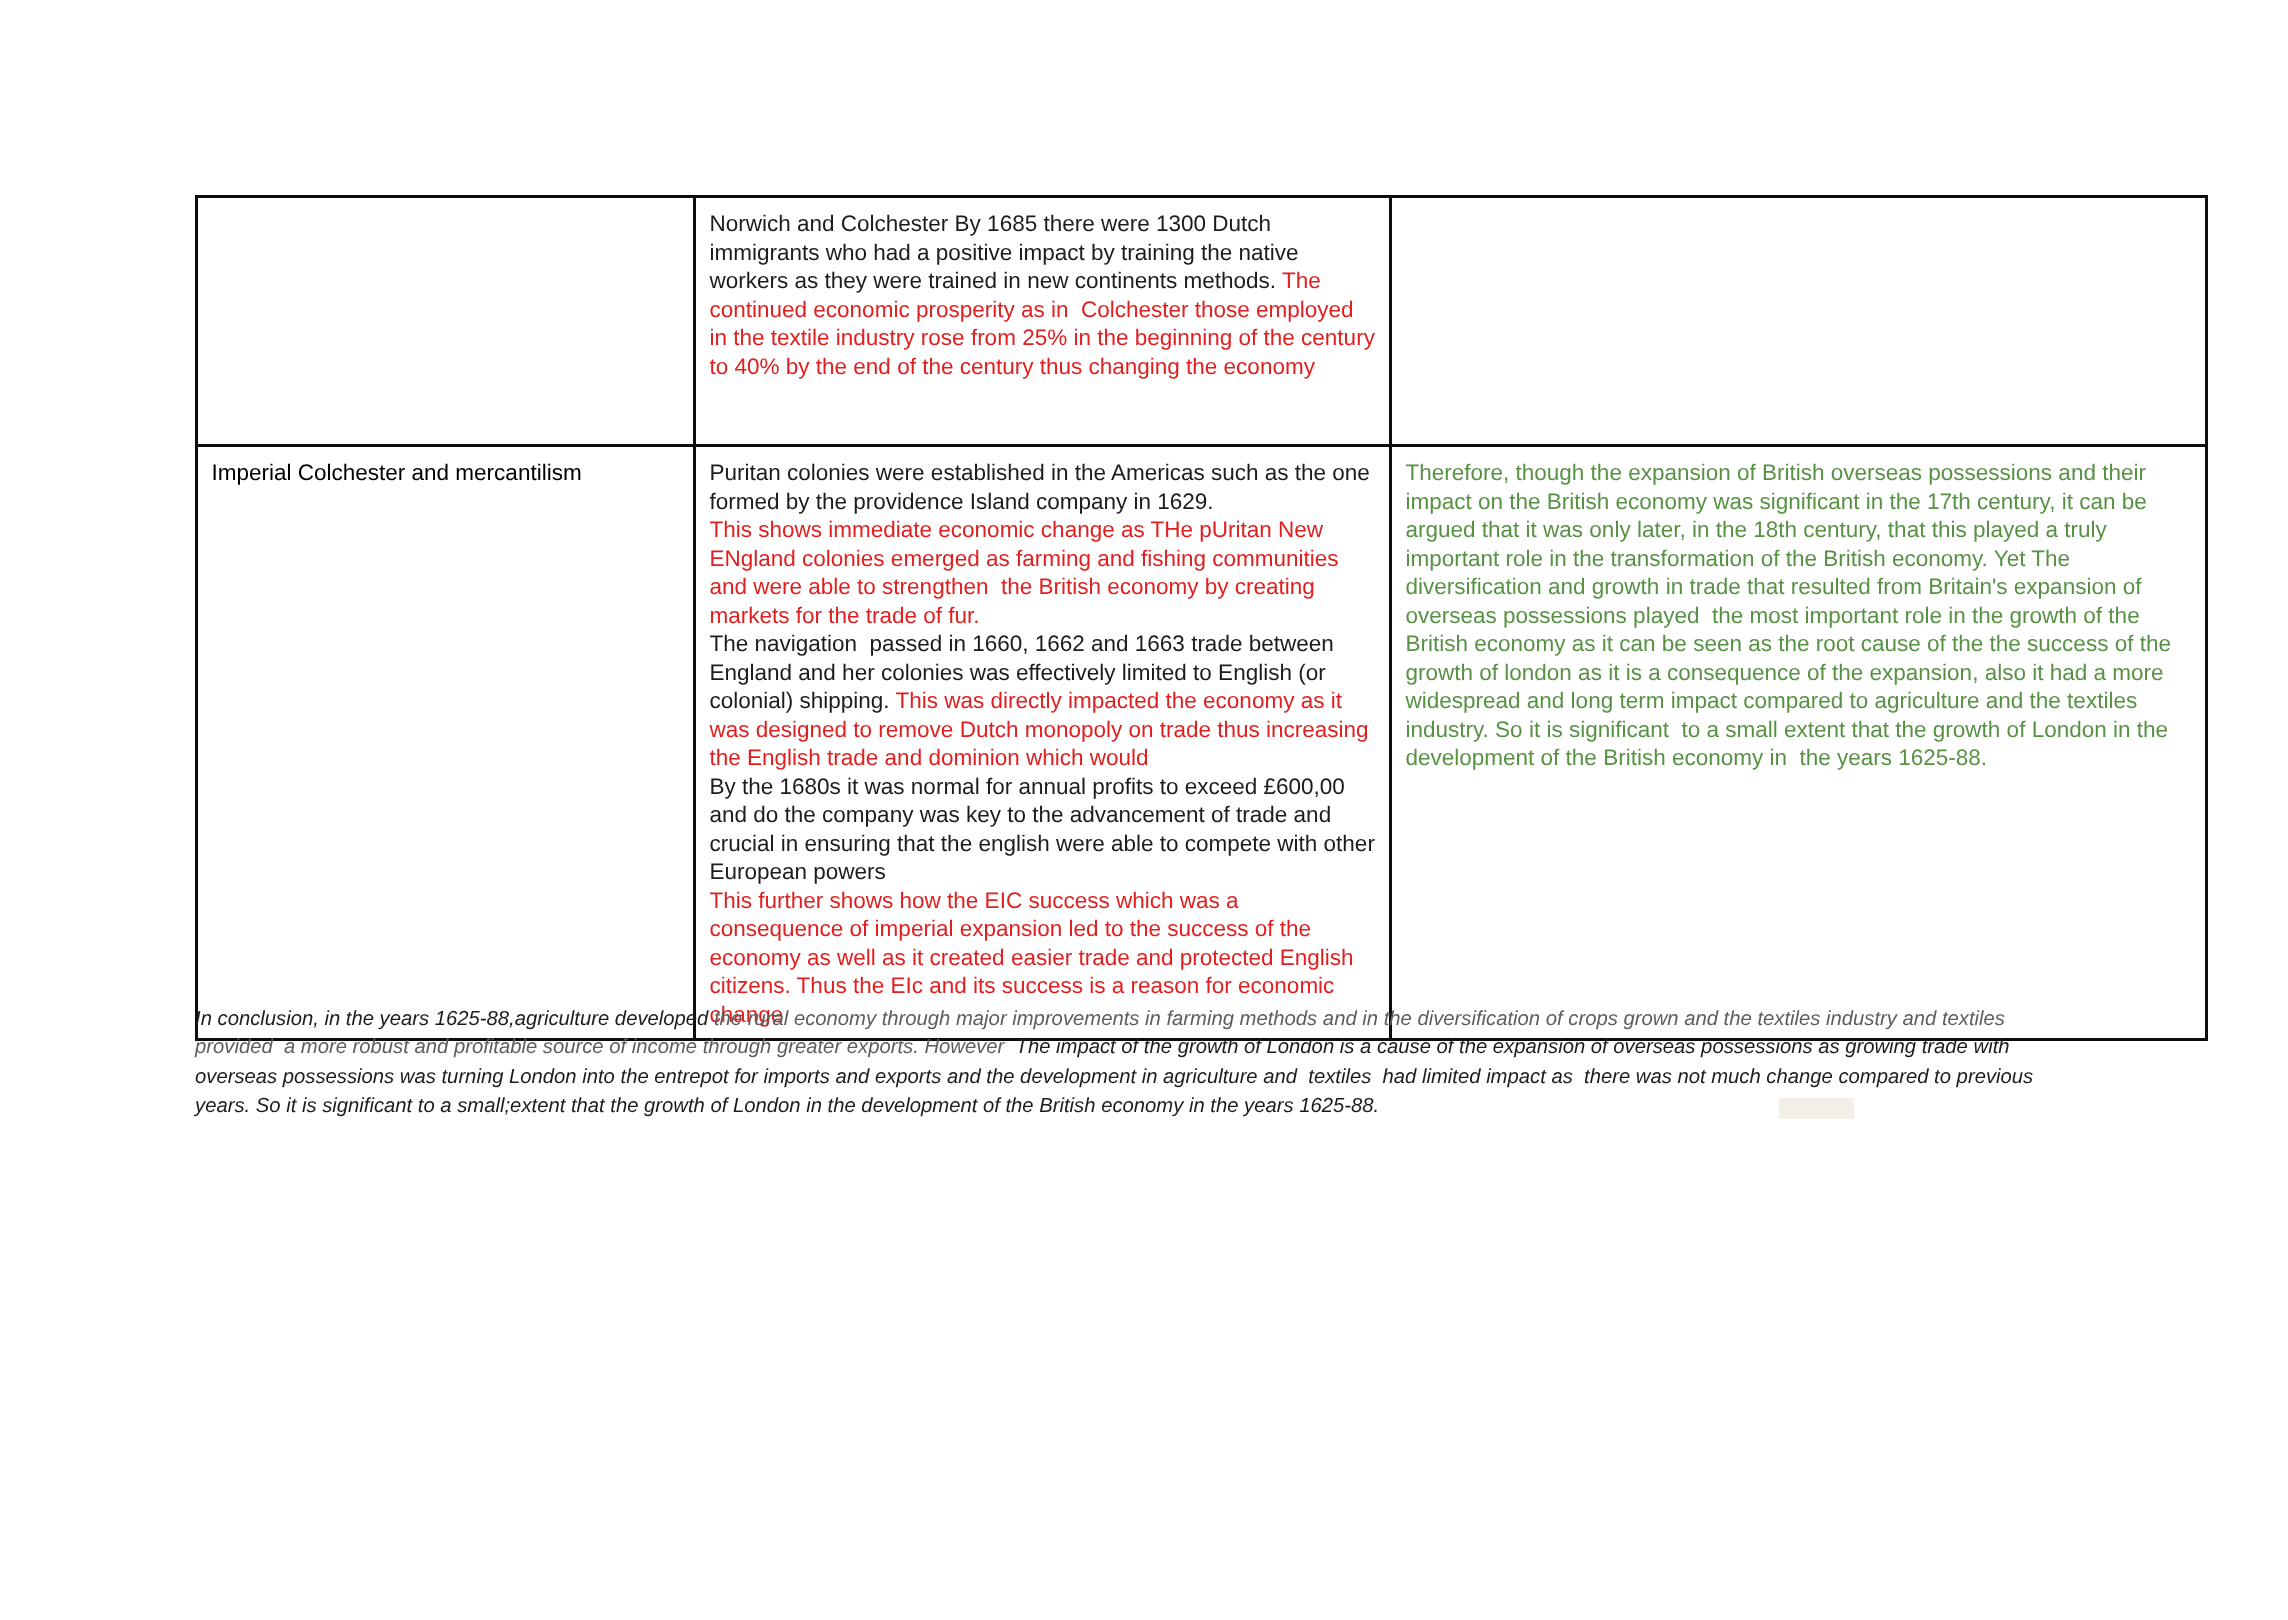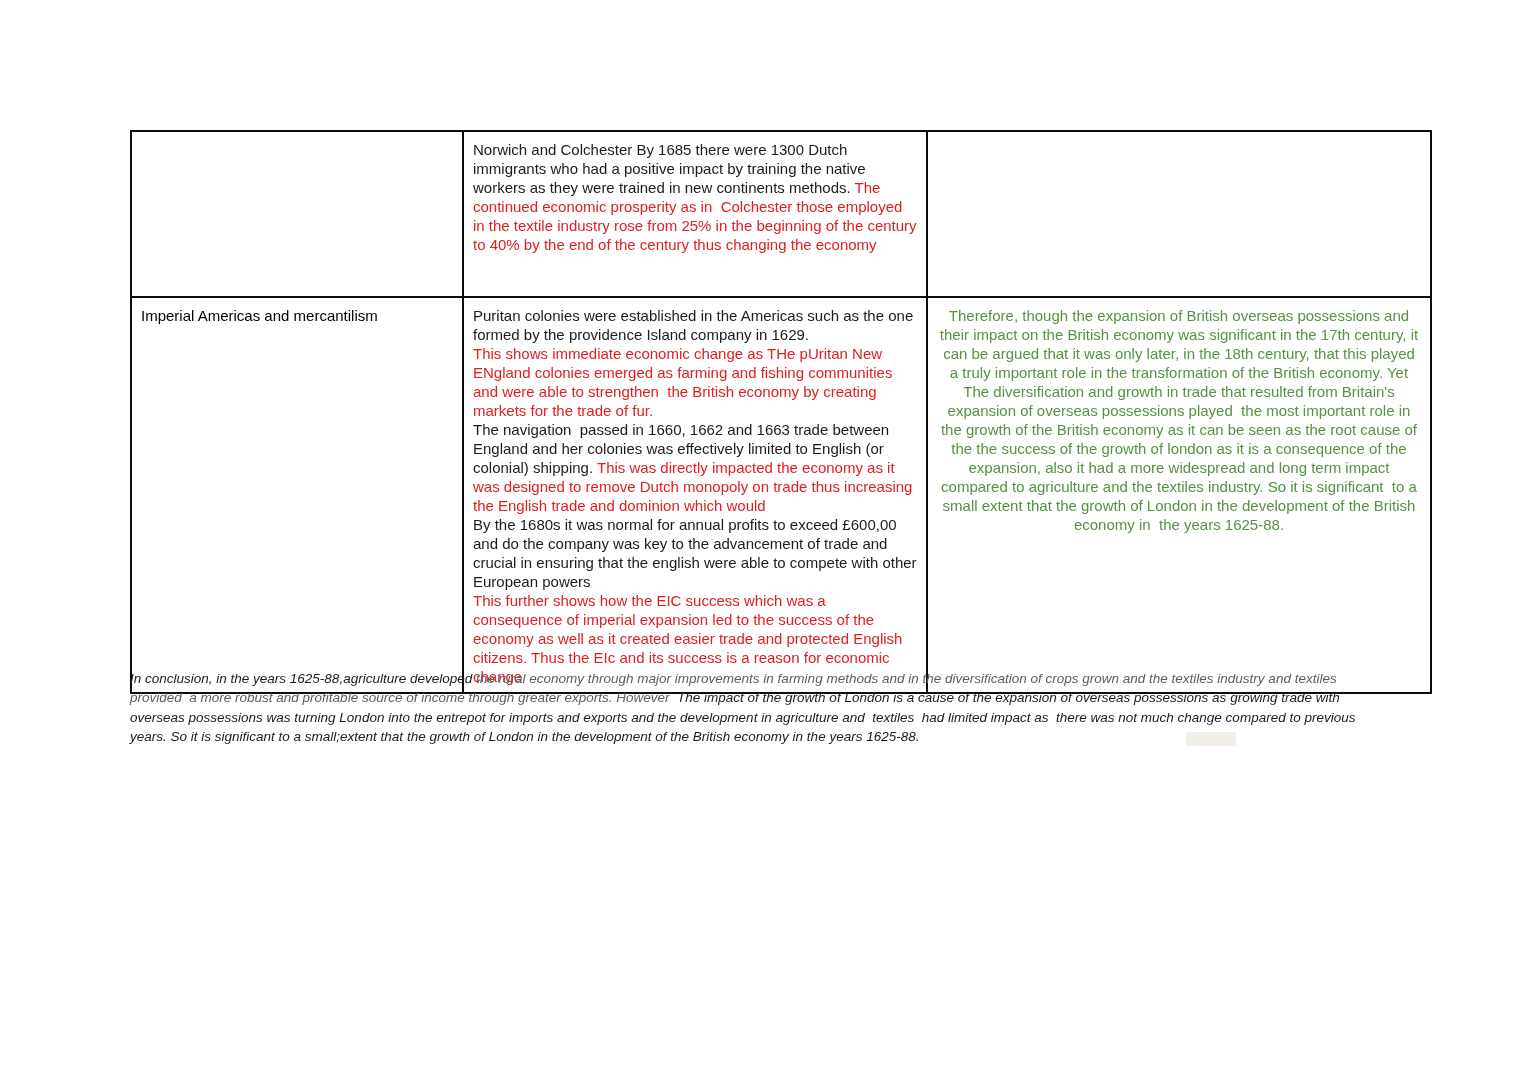--- a/index.html
+++ b/index.html
@@ -23,21 +23,21 @@
     border: 2px solid #0d0d0d;
     vertical-align: top;
     padding: 8px 9px 6px 9px;
     font-size: 15px;
     line-height: 19px;
     white-space: pre-wrap;
     word-wrap: break-word;
   }
   .col-topic   { width: 332px; }
   .col-evidence{ width: 464px; }
-  .col-judge   { width: 504px; text-align: center; }
+  .col-judge   { width: 544px; }
   .row-textiles td { height: 166px; }
   .row-imperial td { height: 354px; }
 
   .conclusion {
     position: absolute;
     left: 130px; top: 669px;
     width: 1254px;
     font-size: 13.5px;
     line-height: 19.3px;
     white-space: pre-wrap;
@@ -56,21 +56,21 @@
 <div class="doc-page">
 
   <table class="notes-table">
     <tbody>
         <tr class="row-textiles">
       <td class="col-topic" style="border-color: rgb(13, 13, 13);"></td>
       <td class="col-evidence" style="border-color: rgb(13, 13, 13);"><span style="color: rgb(28, 28, 28);">Norwich and Colchester By 1685 there were 1300 Dutch immigrants who had a positive impact by training the native workers as they were trained in new continents methods. </span><span style="color: rgb(224, 32, 32);">The continued economic prosperity as in  Colchester those employed in the textile industry rose from 25% in the beginning of the century to 40% by the end of the century thus changing the economy</span></td>
       <td class="col-judge" style="border-color: rgb(13, 13, 13);"></td>
     </tr>
     <tr class="row-imperial">
-      <td class="col-topic" style="border-color: rgb(13, 13, 13);">Imperial Americas and mercantilism</td>
+      <td class="col-topic" style="border-color: rgb(13, 13, 13);">Imperial Colchester and mercantilism</td>
       <td class="col-evidence" style="border-color: rgb(13, 13, 13);"><span style="color: rgb(28, 28, 28);">Puritan colonies were established in the Americas such as the one formed by the providence Island company in 1629.</span><br><span style="color: rgb(224, 32, 32);">This shows immediate economic change as THe pUritan New ENgland colonies emerged as farming and fishing communities and were able to strengthen  the British economy by creating markets for the trade of fur.</span><br><span style="color: rgb(28, 28, 28);">The navigation  passed in 1660, 1662 and 1663 trade between England and her colonies was effectively limited to English (or colonial) shipping. </span><span style="color: rgb(224, 32, 32);">This was directly impacted the economy as it was designed to remove Dutch monopoly on trade thus increasing the English trade and dominion which would</span><br><span style="color: rgb(28, 28, 28);">By the 1680s it was normal for annual profits to exceed £600,00 and do the company was key to the advancement of trade and crucial in ensuring that the english were able to compete with other European powers</span><br><span style="color: rgb(224, 32, 32);">This further shows how the EIC success which was a consequence of imperial expansion led to the success of the economy as well as it created easier trade and protected English citizens. Thus the EIc and its success is a reason for economic change</span></td>
       <td class="col-judge" style="border-color: rgb(13, 13, 13);"><span style="color: rgb(87, 145, 68);">Therefore, though the expansion of British overseas possessions and their impact on the British economy was significant in the 17th century, it can be argued that it was only later, in the 18th century, that this played a truly important role in the transformation of the British economy. Yet The diversification and growth in trade that resulted from Britain's expansion of overseas possessions played  the most important role in the growth of the British economy as it can be seen as the root cause of the the success of the growth of london as it is a consequence of the expansion, also it had a more widespread and long term impact compared to agriculture and the textiles industry. So it is significant  to a small extent that the growth of London in the development of the British economy in  the years 1625-88.</span></td>
     </tr>
   </tbody>
     </table>
 
   <div class="conclusion"><span style="color: rgb(28, 28, 28);">In conclusion, in the years 1625-88,agriculture developed </span><span style="color: rgb(93, 93, 93);">the rural economy through major improvements in farming methods and in the diversification of crops grown and the textiles industry and textiles provided  a more robust and profitable source of income through greater exports. However  </span><span style="color: rgb(28, 28, 28);">The impact of the growth of London is a cause of the expansion of overseas possessions as growing trade with overseas possessions was turning London into the entrepot for imports and exports and the development in agriculture and  textiles  had limited impact as  there was not much change compared to previous years. So it is significant to a small;extent that the growth of London in the development of the British economy in the years 1625-88.</span></div>
 
   <div class="highlight-artifact" style="background: rgb(241, 239, 231);"></div>
 

